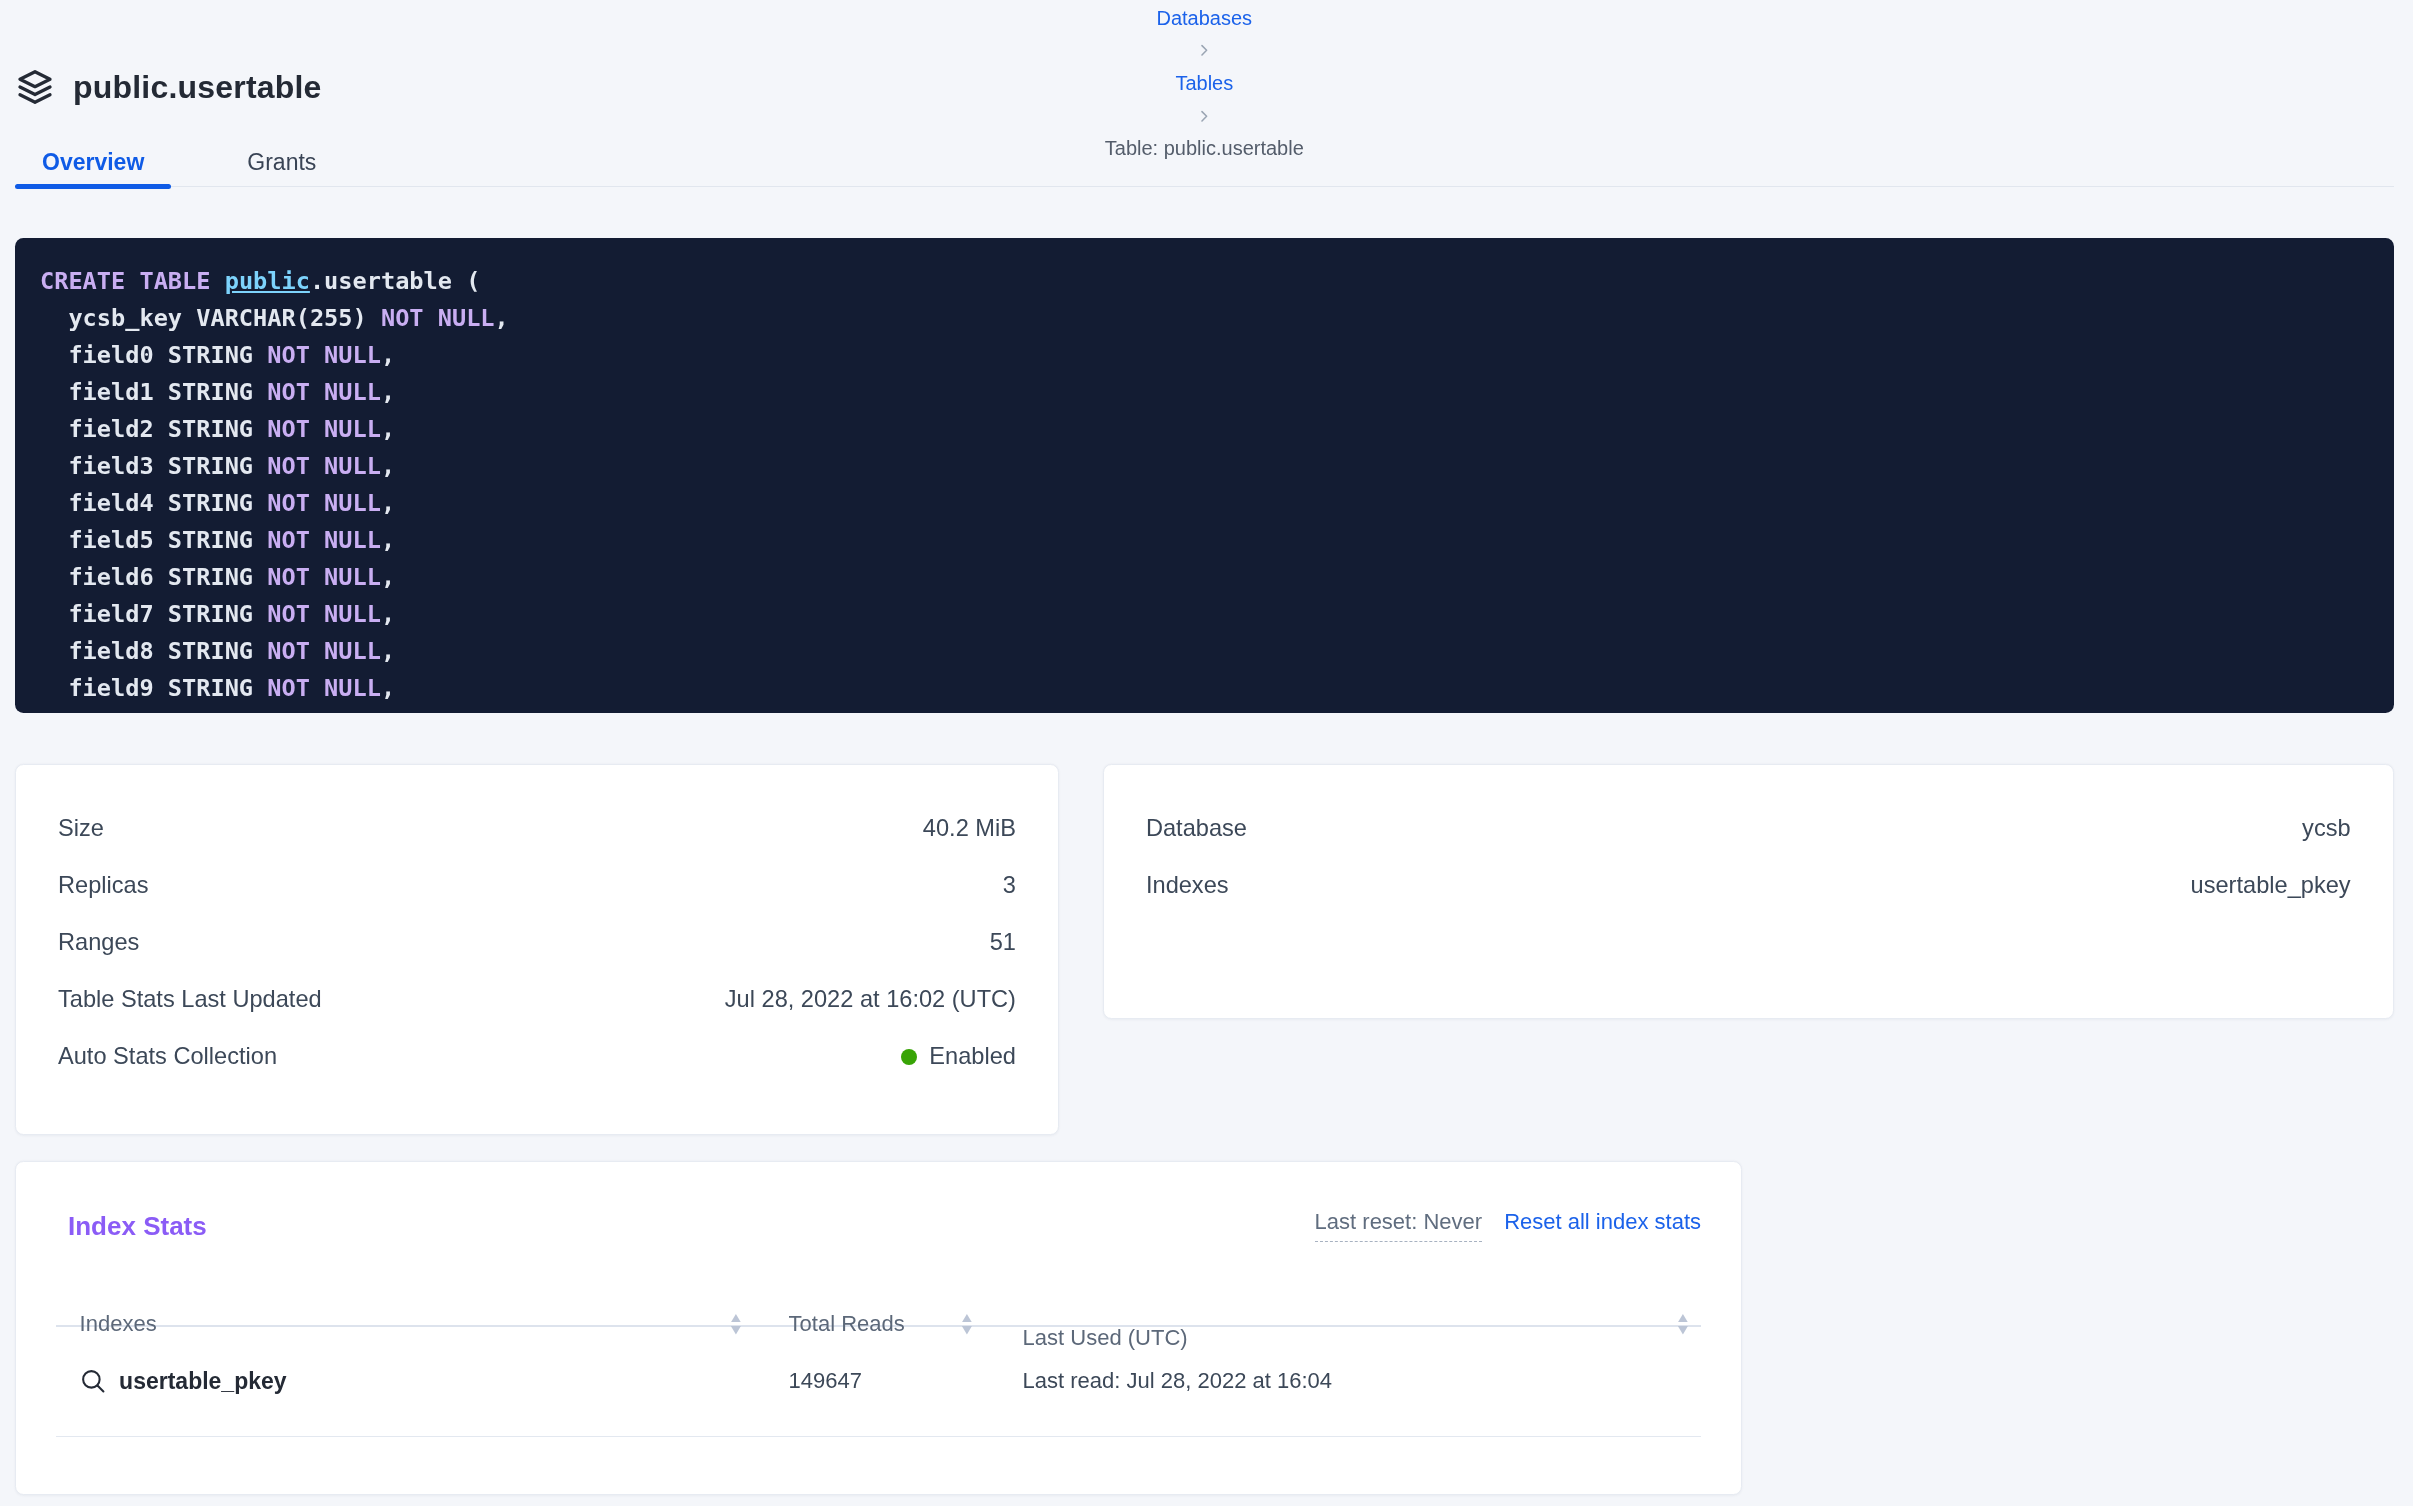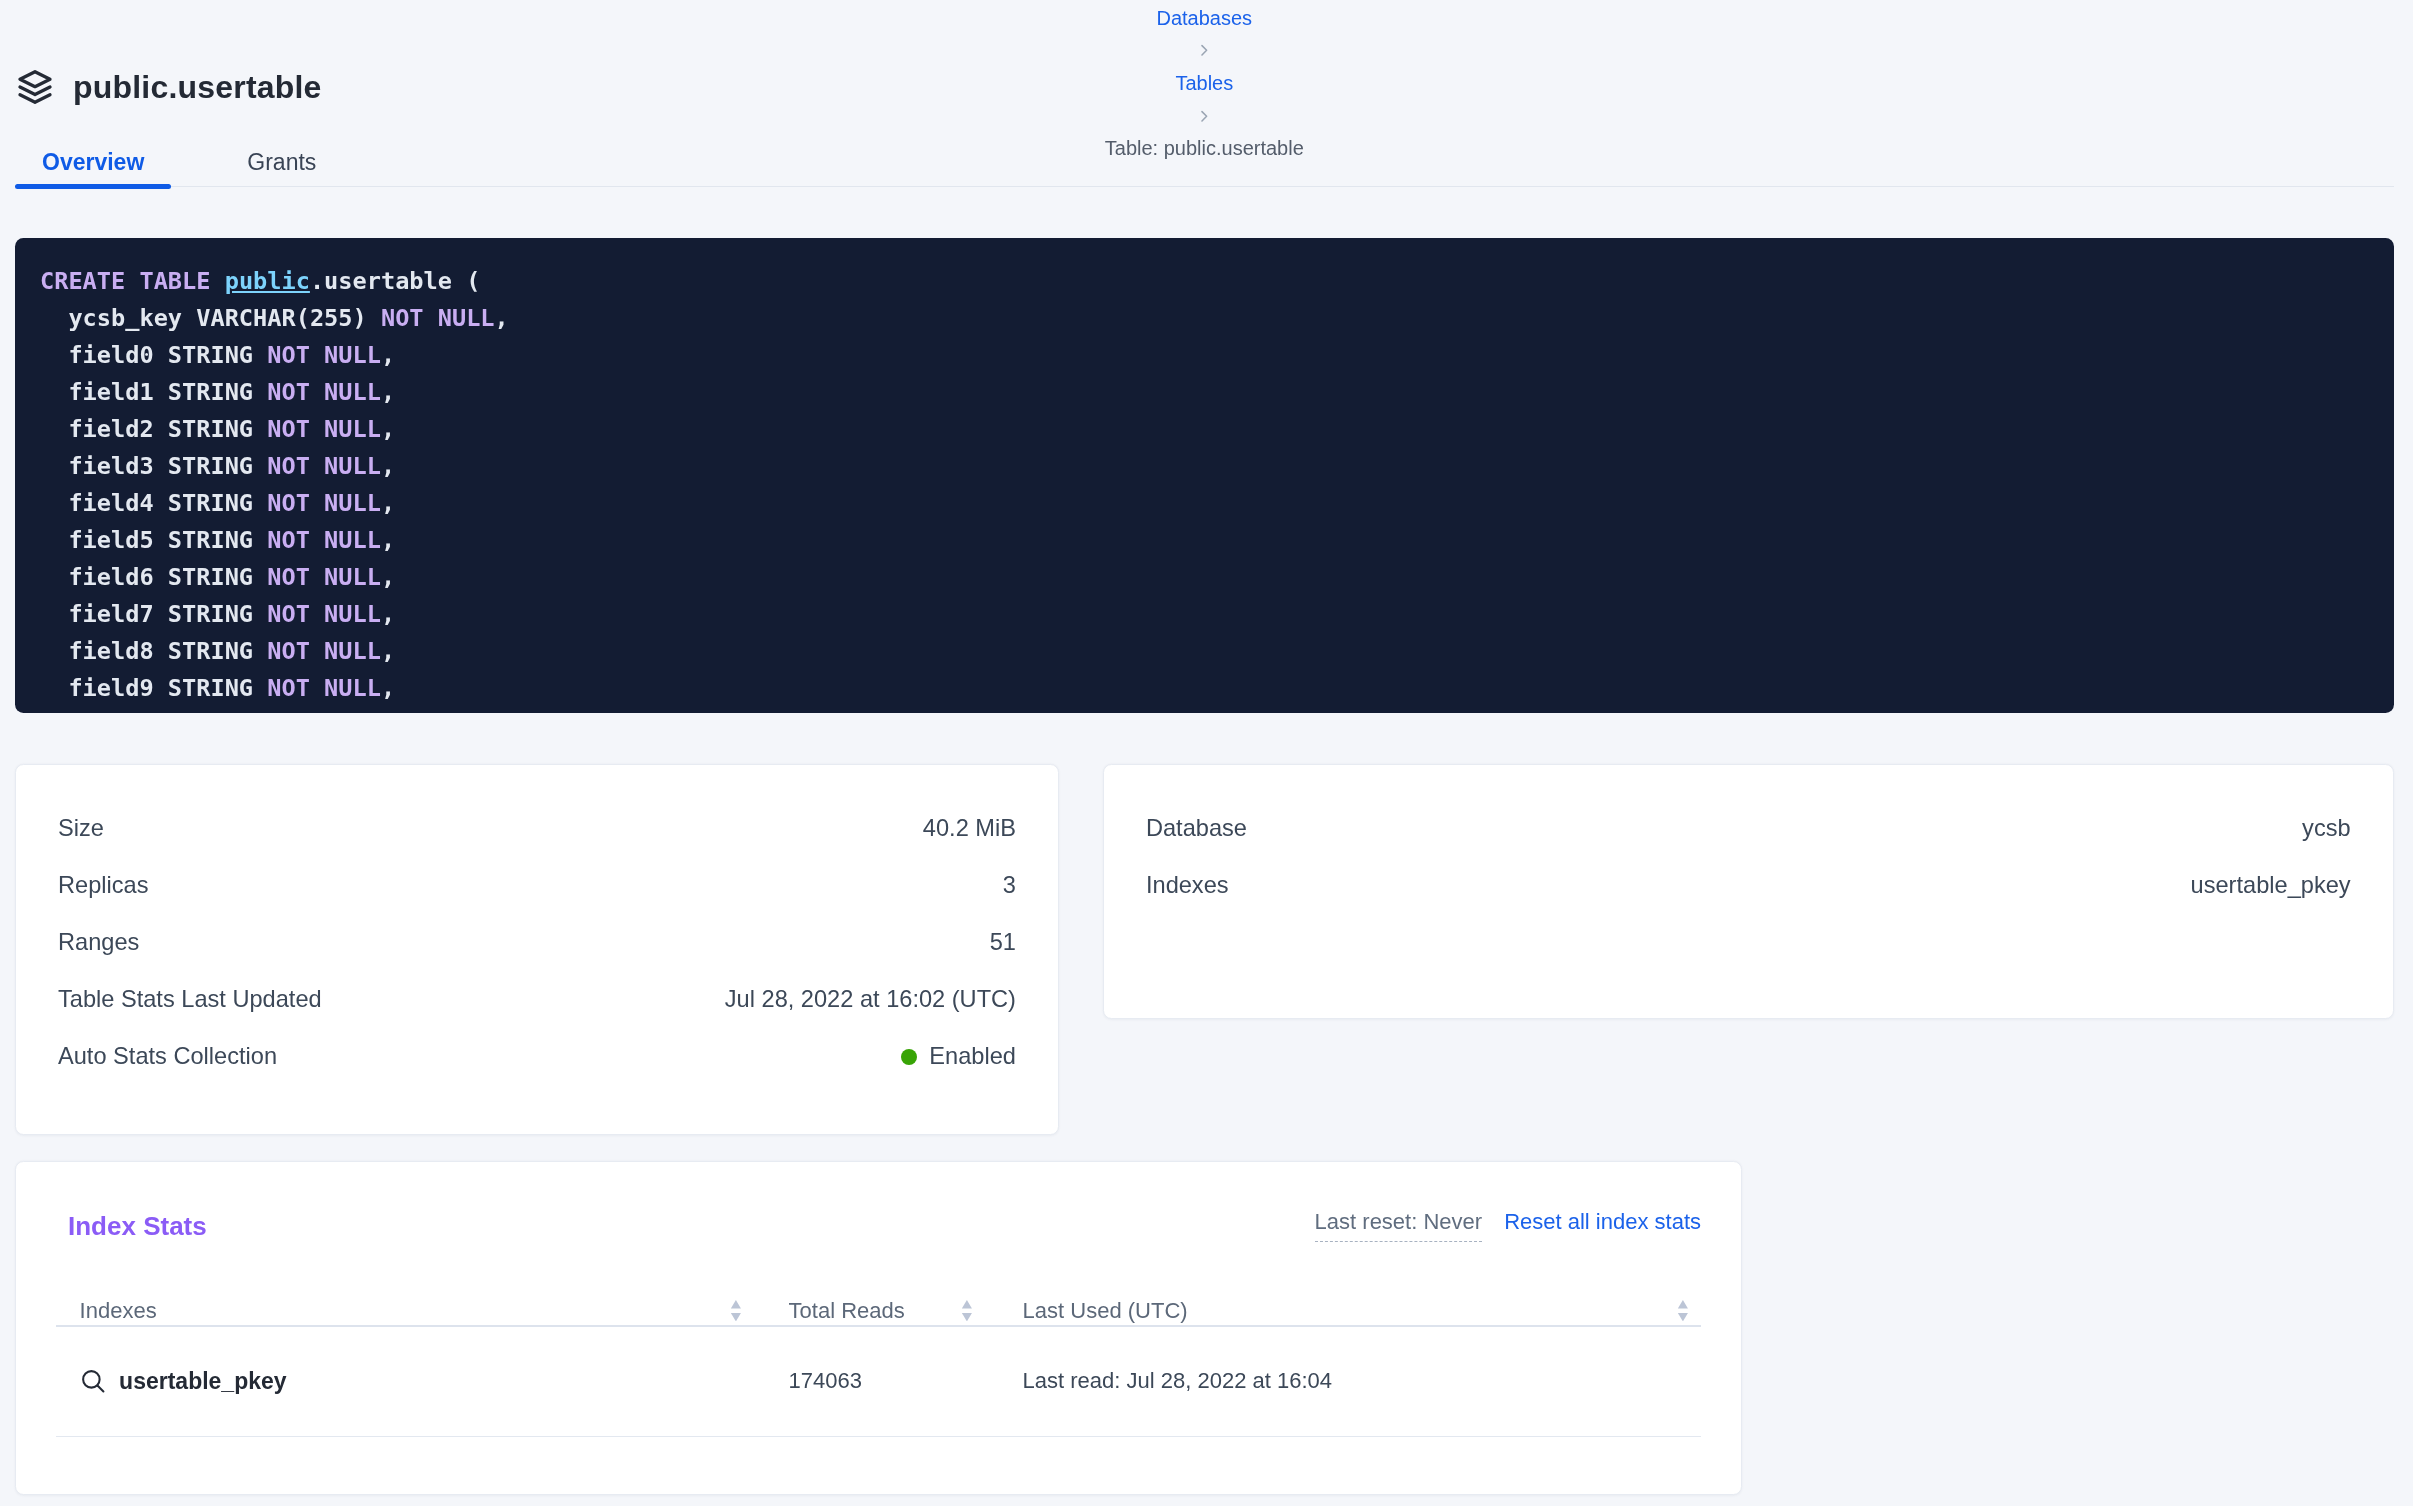--- a/index.html
+++ b/index.html
@@ -63,21 +63,21 @@
   .index-actions { display:flex; align-items:baseline; gap:22px; }
   .last-reset { font-size:22px; color:#606d7f; border-bottom:1.7px dashed #a8b2c1;
                 padding-bottom:5.9px; cursor:pointer; }
   .reset-link { font-size:22px; color:#1b62ea; text-decoration:none; cursor:pointer; }
 
   .tbl-grid { display:grid; grid-template-columns:638px 37px 194px 37px 1fr 37px;
               align-items:center; padding-left:23.6px; }
   .tbl-header { margin-top:56px; height:29px; padding-bottom:25px; border-bottom:2.5px solid #dde3ed; }
   .th { font-size:22px; color:#5c6879; cursor:pointer; }
   .th.c2 { padding-left:34px; }
-  .th.c3 { padding-left:37px; }
+  .th.c3 { padding-left:37px;margin-top:27px; }
   .sorter { display:flex; flex-direction:column; align-items:center; gap:4.2px; cursor:pointer; }
 
   .tbl-row { height:110px; border-bottom:1.7px solid #e3e8f0; cursor:pointer; }
   .td.c1 { display:flex; align-items:center; gap:13.5px; }
   .idx-name { font-size:23px; font-weight:700; color:#242a35; }
   .td.c2 { font-size:22px; color:#3c4858; padding-left:34px; }
   .td.c3 { font-size:22px; color:#3c4858; padding-left:37px; }
   .mag { display:flex; align-items:center; }
 </style>
 </head>
@@ -219,21 +219,21 @@
     <div class="td c1">
       <span class="mag">
         <svg width="26" height="26" viewBox="0 0 24 24" fill="none" stroke="#242a35" stroke-width="1.9" stroke-linecap="round">
           <circle cx="10.5" cy="10.5" r="7.6"></circle>
                 <line x1="16.1" y1="16.1" x2="21.6" y2="21.6"></line>
         </svg>
       </span>
       <span class="idx-name">usertable_pkey</span>
     </div>
     <span></span>
-    <div class="td c2">174063</div>
+    <div class="td c2">149647</div>
     <span></span>
     <div class="td c3">Last read: Jul 28, 2022 at 16:04</div>
     <span></span>
   </div>
 </div>
   </section>
 
 </div>
 
 

